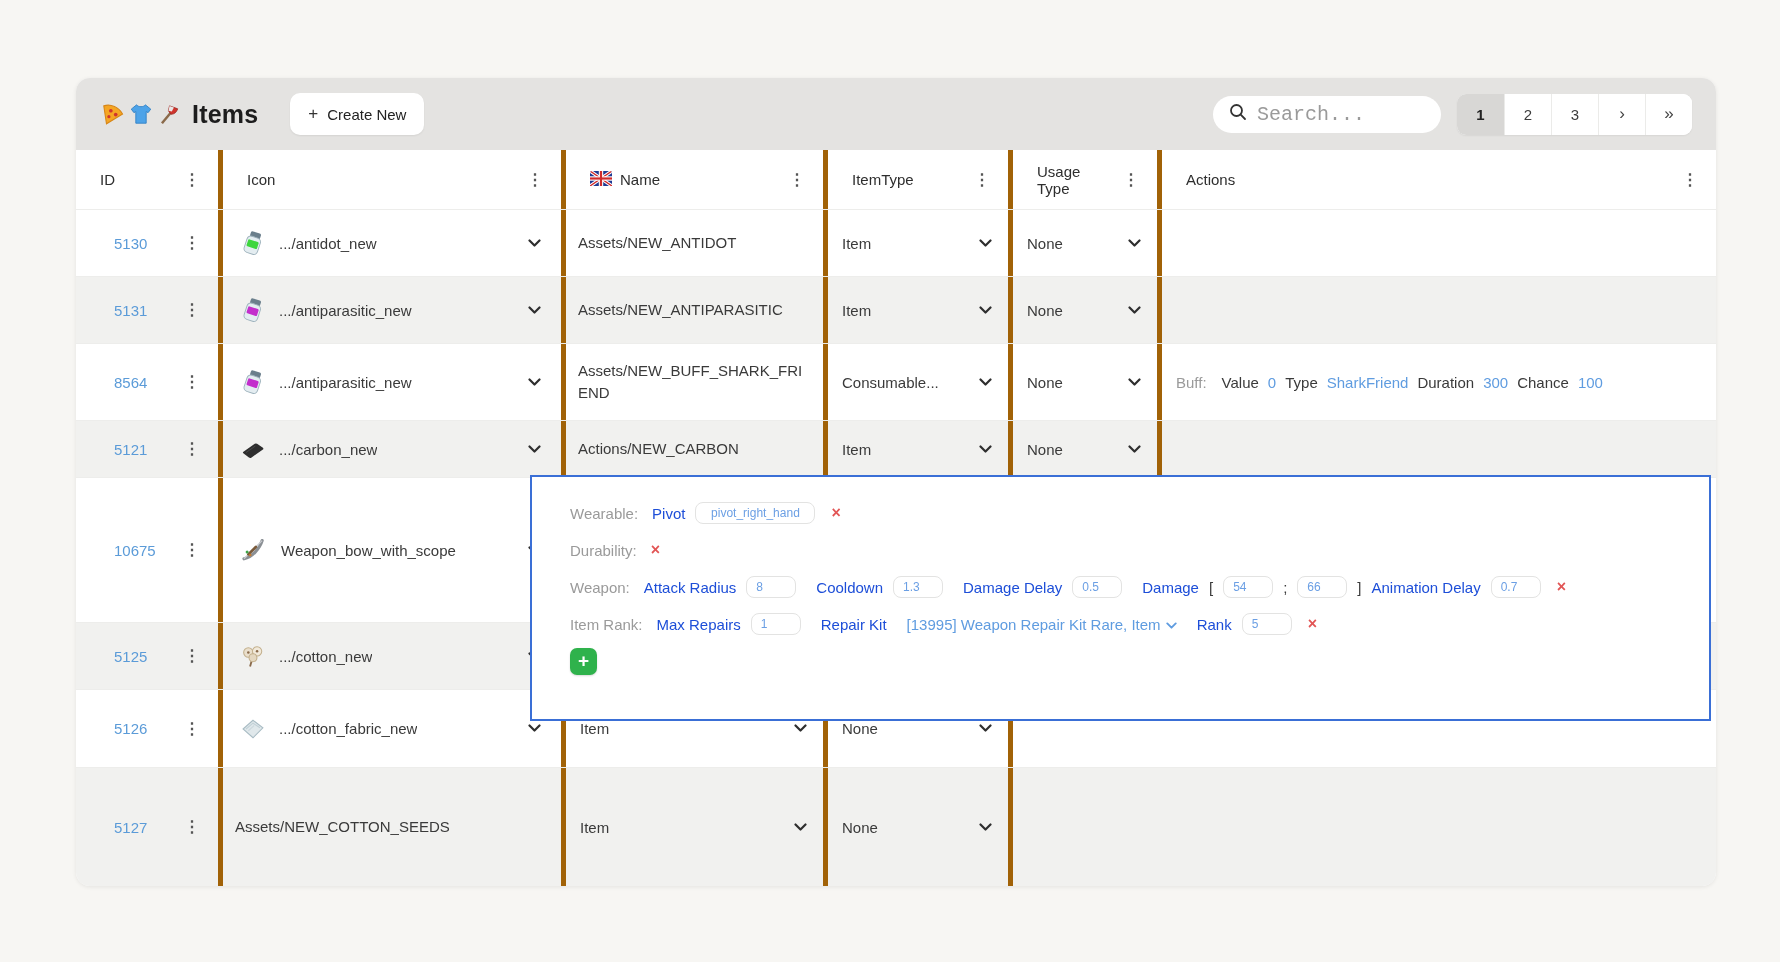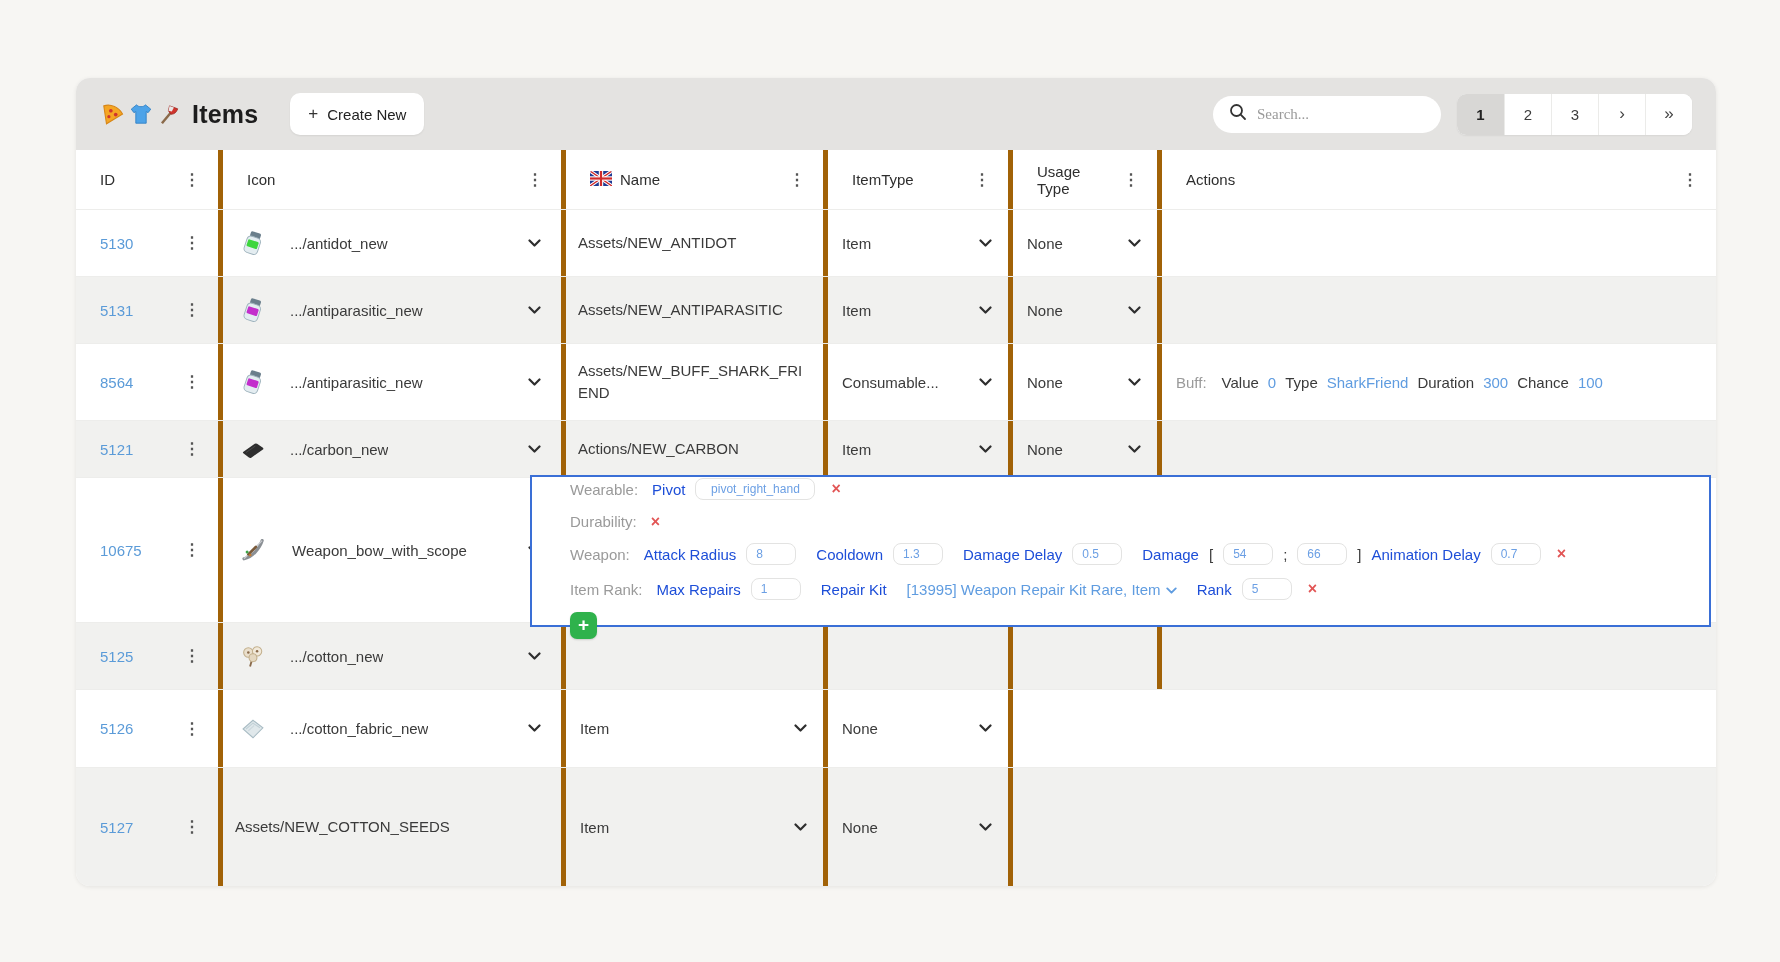--- a/index.html
+++ b/index.html
@@ -15,21 +15,21 @@
   .title-icons { display:flex; align-items:center; gap:2px; margin-right:10px; }
   .title-icons svg { display:block; }
   .app-title { font-size:25px; font-weight:700; color:#1d1d1d; margin-right:32px; letter-spacing:.2px; }
   .create-btn { height:42px; background:#fff; border:none; border-radius:10px; padding:0 18px;
                 font-family:inherit; font-size:15px; color:#222; display:flex; align-items:center; gap:9px;
                 box-shadow:0 1px 2px rgba(0,0,0,.07); cursor:pointer; }
   .create-btn .plus { font-size:17px; color:#333; }
   .toolbar .spacer { flex:1; }
   .search-pill { width:228px; height:37px; background:#fff; border-radius:999px; display:flex;
                  align-items:center; gap:10px; padding:0 16px; margin-right:16px; }
-  .search-pill input { border:none; outline:none; font-family:Liberation Serif, serif; font-size:15px; color:#7f1d1d;
+  .search-pill input { border:none; outline:none; font-family:Liberation Mono, monospace; font-size:20px; color:#7f1d1d;
                        width:150px; background:transparent; }
   .search-pill input::placeholder { color:#9a9a9a; }
   .pager { display:flex; background:#fff; border-radius:9px; overflow:hidden;
            box-shadow:0 1px 2px rgba(0,0,0,.06); }
   .pgbtn { width:47px; height:41px; display:flex; align-items:center; justify-content:center;
            font-size:15px; color:#3c3c3c; background:#fff; border:none; border-left:1px solid #ebebe9;
            font-family:inherit; cursor:pointer; }
   .pgbtn:first-child { border-left:none; }
   .pgbtn.active { background:#d8d7d5; font-weight:700; color:#222; }
   .pgbtn.nav { font-size:17px; color:#444; }
@@ -43,42 +43,42 @@
   .hcell { font-size:15px; color:#2e2e2e; font-weight:500; padding:0 14px 0 24px; gap:8px; }
   .hcell .kebab { margin-left:auto; }
   .kebab { color:#555; font-size:16px; font-weight:700; line-height:1; cursor:pointer; padding:2px 4px; }
   .flag { border-radius:2px; overflow:hidden; display:block; flex:none; }
 
   .bg-gray { background:#f1f1ef; }
   .bg-white { background:#fff; }
   .trow { border-bottom:1px solid #ededeb; }
   .trow:last-child { border-bottom:none; }
 
-  .c-id { padding:0 14px 0 24px; }
+  .c-id { padding:0 14px 0 38px; }
   .idlink { color:#5b9bd8; font-size:15px; text-decoration:none; cursor:pointer; }
   .c-id .kebab { margin-left:auto; }
-  .c-icon { padding:0 20px 0 16px; gap:23px; }
+  .c-icon { padding:0 20px 0 16px; gap:12px; }
   .itemicon { flex:none; display:flex; }
   .icon-path { font-size:15px; color:#3a3a3a; white-space:nowrap; overflow:hidden; }
   .chev { margin-left:auto; flex:none; display:flex; cursor:pointer; }
   .c-name { padding:6px 12px; font-size:15px; color:#3a3a3a; }
   .c-name span { word-break:break-all; line-height:1.5; }
   .c-type, .c-usage { padding:0 16px 0 14px; font-size:15px; color:#3a3a3a; }
   .c-actions { padding:0 14px; overflow:hidden; white-space:nowrap; }.h67{height:67px}.h77{height:77px}.h57{height:57px}
   .h145{height:145px}.h78{height:78px}.h118{height:118px}
 
   
   .buff-line { display:flex; align-items:center; gap:9px; font-size:15px; overflow:hidden; }
   .buff-label { color:#9a9a9a; margin-right:6px; }
   .tok-label { color:#3a3a3a; }
   .tok-val { color:#5f9ce0; }
 
   
-  .popup { position:absolute; left:454px; top:397px; width:1181px; height:152px;
-           background:#fff; border:2px solid #3a6fd6; z-index:5; padding:1px 20px 10px 38px;
+  .popup { position:absolute; left:454px; top:397px; width:1181px; height:246px;
+           background:#fff; border:2px solid #3a6fd6; z-index:5; padding:24px 20px 10px 38px;
            display:flex; flex-direction:column; gap:13px; }
   .pline { display:flex; align-items:center; gap:10px; font-size:15px; height:24px; }
   .plabel { color:#9a9a9a; margin-right:4px; }
   .flabel { color:#1d4ed8; }
   .pill { border:1px solid #e3e3e2; border-radius:8px; background:#fff; color:#6b9fe4;
           font-size:12px; padding:4px 9px; line-height:1; min-width:50px; cursor:text; }
   .pill.wide { min-width:120px; text-align:center; }
   .xbtn { color:#e25555; font-weight:700; font-size:16px; line-height:1; cursor:pointer; margin-left:6px; }
   .bracket { color:#3c3c3c; }
   .bluelink { color:#5f9ce0; cursor:pointer; display:flex; align-items:flex-start; gap:5px; }

